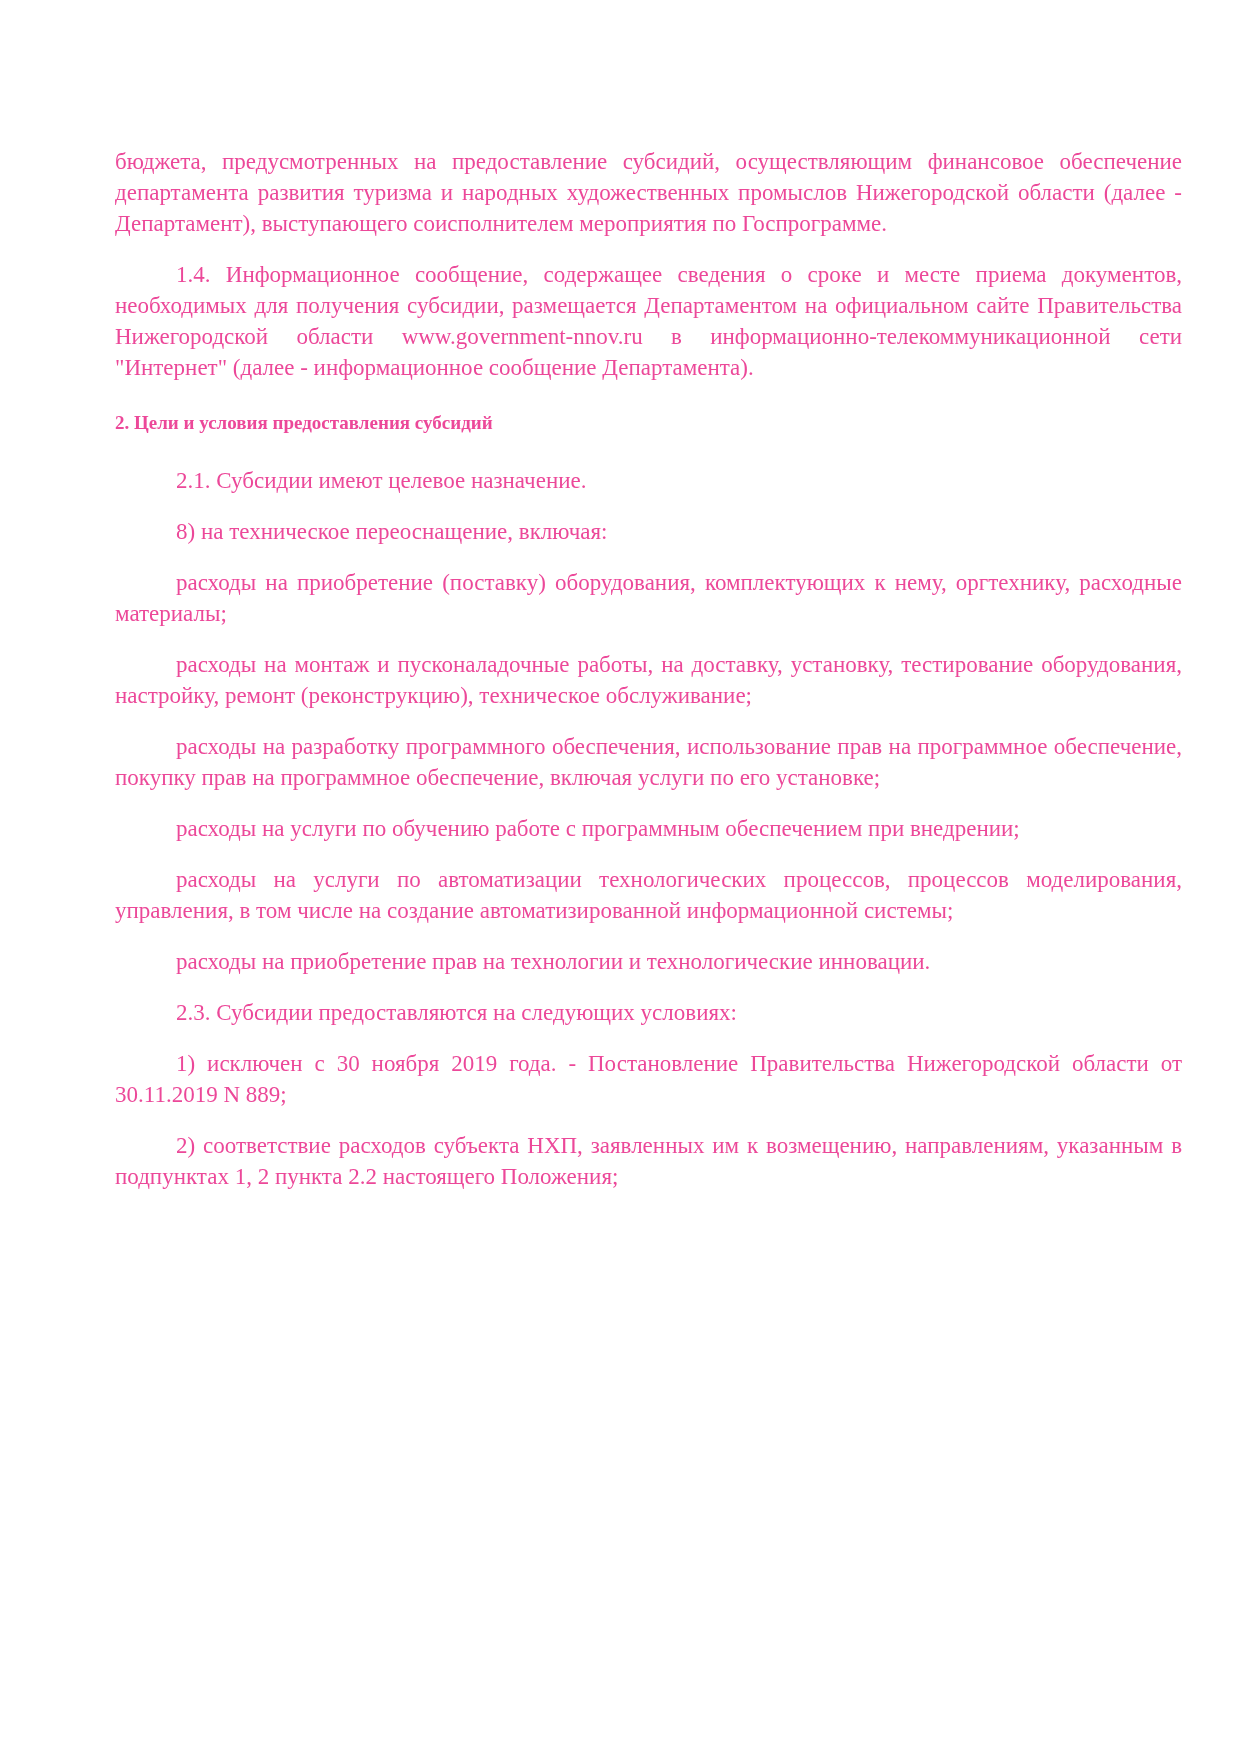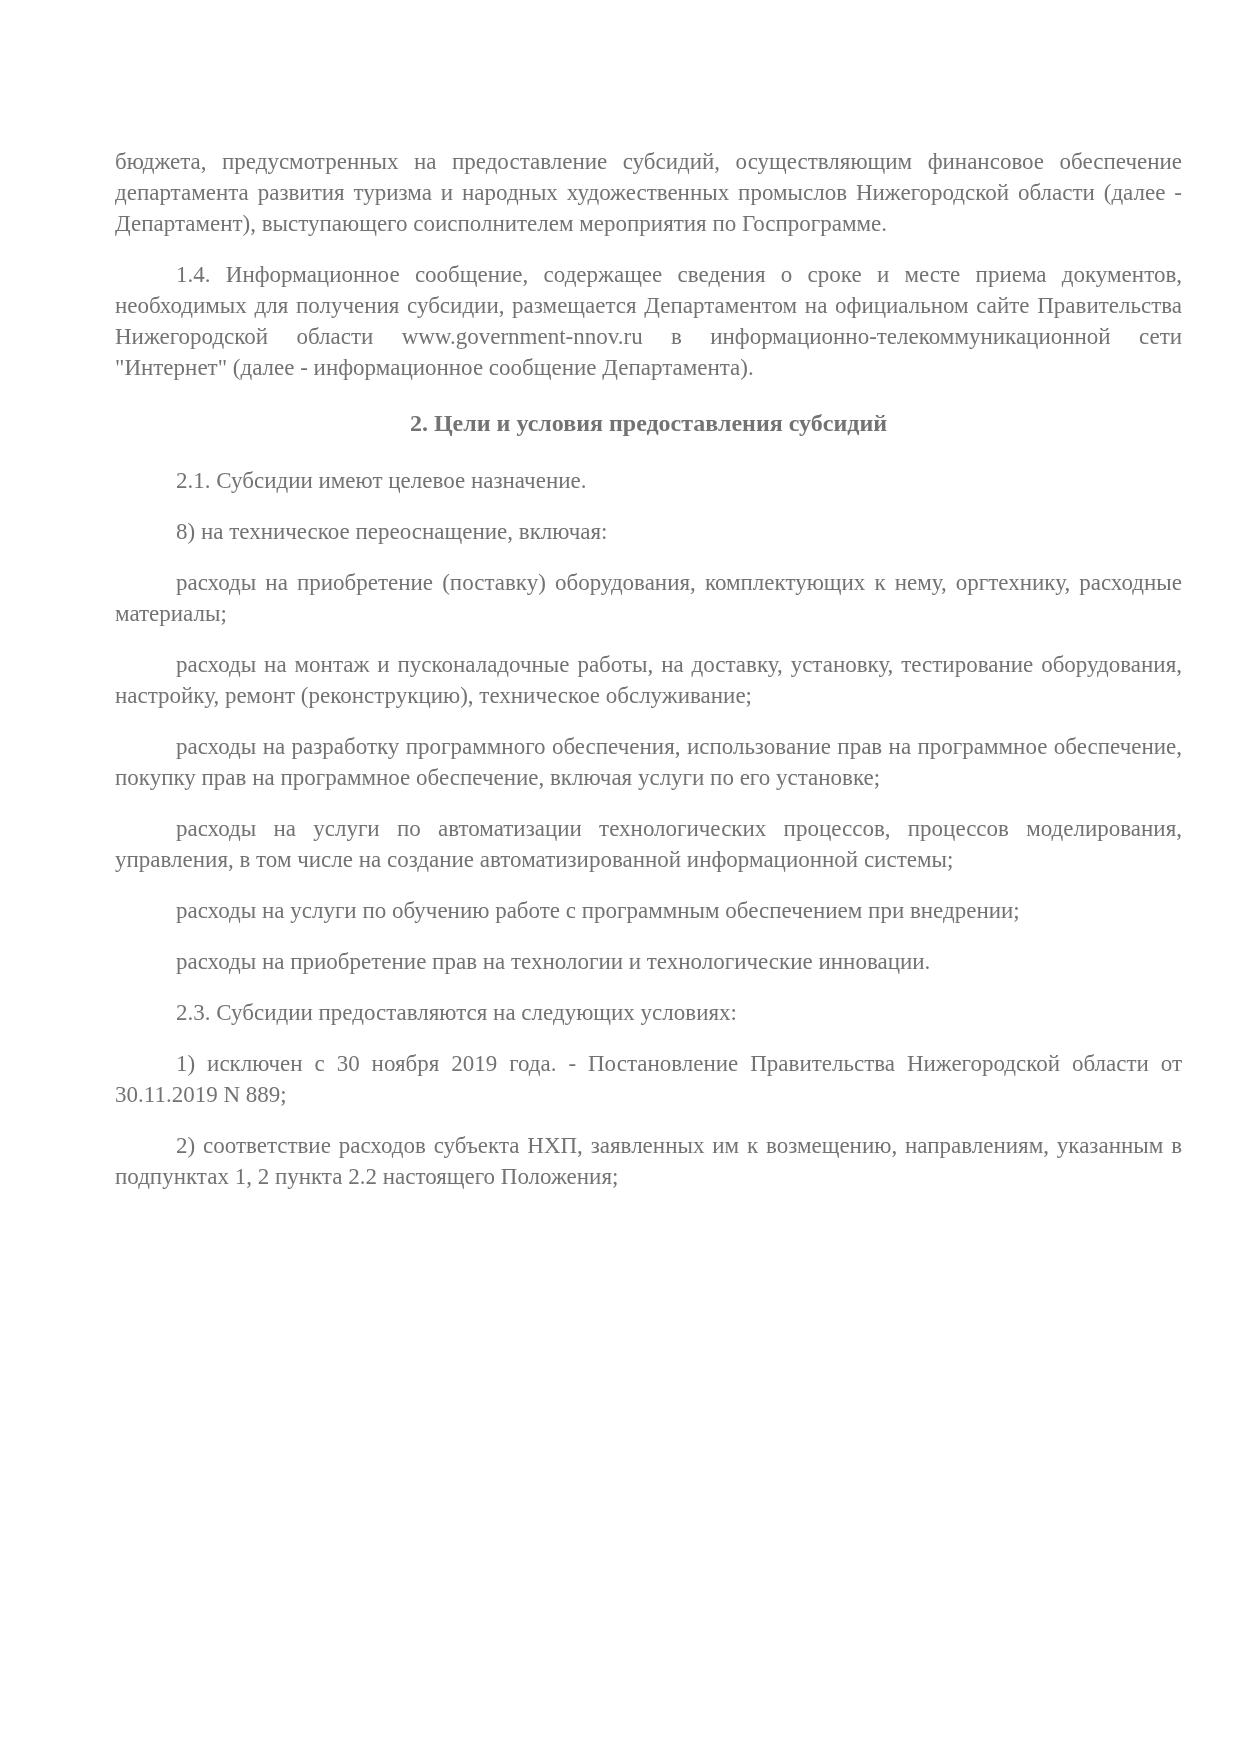--- a/index.html
+++ b/index.html
@@ -13,51 +13,51 @@
     overflow: hidden;
   }
   .page {
     box-sizing: border-box;
     width: 1240px;
     height: 1754px;
     padding: 146px 58px 40px 115px;
     font-family: "Liberation Serif", "DejaVu Serif", serif;
     font-size: 23px;
     line-height: 31px;
-    color: #737373;
+    color: #ec4899;
     text-align: justify;
   }
   .page p {
     margin: 0 0 20px 0;
     text-indent: 61px;
   }
   .page p.noindent {
     text-indent: 0;
   }
   .page h2 {
     font-family: "Liberation Serif", "DejaVu Serif", serif;
-    font-size: 24px;
+    font-size: 19px;
     font-weight: bold;
-    text-align: center;
+    text-align: left;
     text-indent: 0;
     line-height: 32px;
     margin: 24px 0 26px 0;
   }
 </style>
 </head>
 <body>
 
 <div class="page">
   <p class="noindent">бюджета, предусмотренных на предоставление субсидий, осуществляющим финансовое обеспечение департамента развития туризма и народных художественных промыслов Нижегородской области (далее - Департамент), выступающего соисполнителем мероприятия по Госпрограмме.</p>
   <p>1.4. Информационное сообщение, содержащее сведения о сроке и месте приема документов, необходимых для получения субсидии, размещается Департаментом на официальном сайте Правительства Нижегородской области www.government-nnov.ru в информационно-телекоммуникационной сети "Интернет" (далее - информационное сообщение Департамента).</p>
   <h2>2. Цели и условия предоставления субсидий</h2>
   <p>2.1. Субсидии имеют целевое назначение.</p>
   <p>8) на техническое переоснащение, включая:</p>
   <p>расходы на приобретение (поставку) оборудования, комплектующих к нему, оргтехнику, расходные материалы;</p>
   <p>расходы на монтаж и пусконаладочные работы, на доставку, установку, тестирование оборудования, настройку, ремонт (реконструкцию), техническое обслуживание;</p>
   <p>расходы на разработку программного обеспечения, использование прав на программное обеспечение, покупку прав на программное обеспечение, включая услуги по его установке;</p>
+  <p>расходы на услуги по обучению работе с программным обеспечением при внедрении;</p>
   <p>расходы на услуги по автоматизации технологических процессов, процессов моделирования, управления, в том числе на создание автоматизированной информационной системы;</p>
-  <p>расходы на услуги по обучению работе с программным обеспечением при внедрении;</p>
   <p>расходы на приобретение прав на технологии и технологические инновации.</p>
   <p>2.3. Субсидии предоставляются на следующих условиях:</p>
   <p>1) исключен с 30 ноября 2019 года. - Постановление Правительства Нижегородской области от 30.11.2019 N 889;</p>
   <p>2) соответствие расходов субъекта НХП, заявленных им к возмещению, направлениям, указанным в подпунктах 1, 2 пункта 2.2 настоящего Положения;</p>
 </div>
 
 </body></html>

